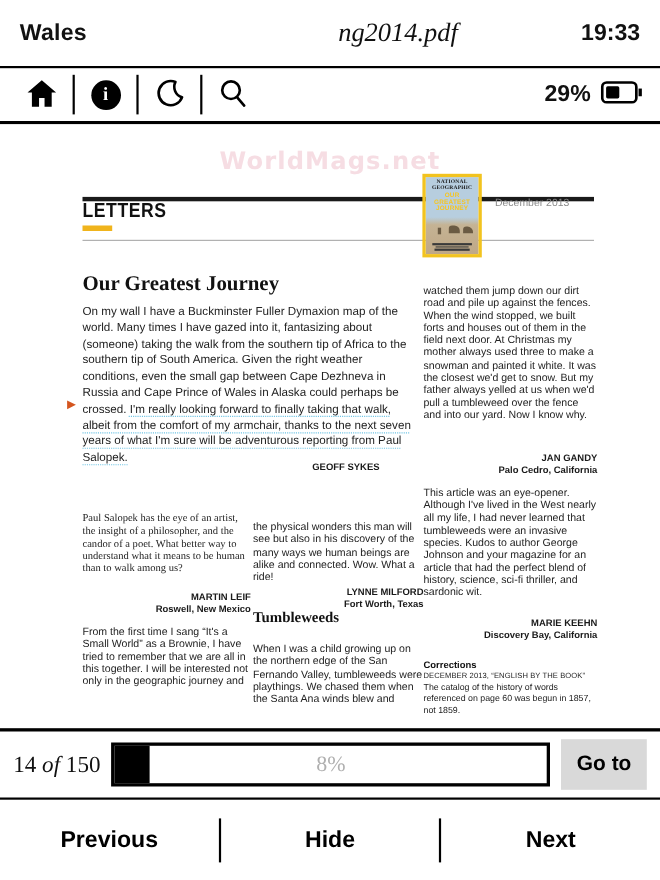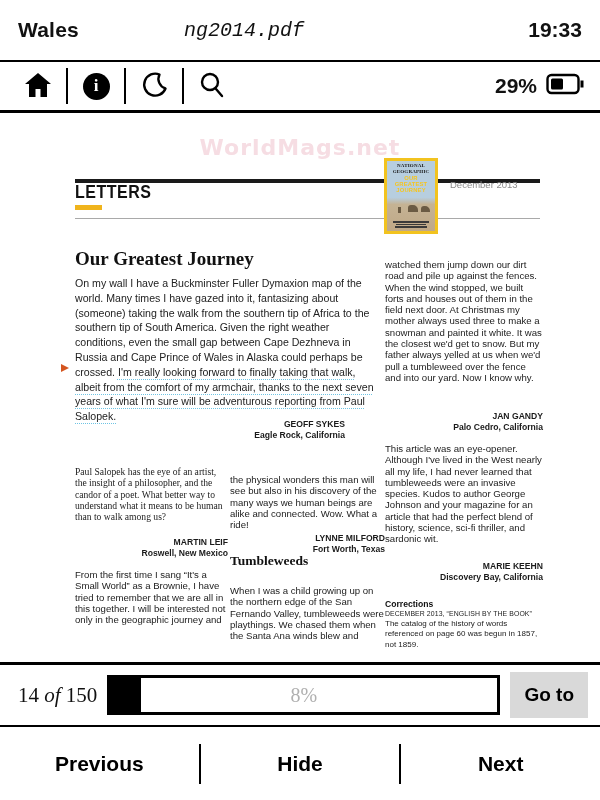--- a/index.html
+++ b/index.html
@@ -3,21 +3,21 @@
 <meta charset="utf-8">
 <style>
   * { margin:0; padding:0; box-sizing:border-box; }
   html,body { width:600px; height:800px; background:#fff; overflow:hidden;
               font-family:"Liberation Sans", sans-serif; color:#111; }
   .screen { width:600px; height:800px; display:flex; flex-direction:column; background:#fff; }
 
   
   .titlebar { height:62px; border-bottom:2px solid #000; display:flex; align-items:center; padding:0 18px; }
   .titlebar .left  { flex:1; font-size:21px; font-weight:bold; letter-spacing:.2px; }
-  .titlebar .mid   { flex:1.4; text-align:left; font-family:Liberation Mono, monospace; font-style:italic; font-size:20px; }
+  .titlebar .mid   { flex:1.4; text-align:right; font-family:Liberation Serif, serif; font-style:italic; font-size:24px; }
   .titlebar .right { flex:1; text-align:right; font-size:21px; font-weight:bold; }
 
   
   .toolbar { height:51px; border-bottom:3px solid #000; display:flex; align-items:center; padding:0 16px; }
   .tb-left { display:flex; align-items:center; height:100%; }
   .tb-btn { display:flex; align-items:center; justify-content:center; width:44px; height:100%; cursor:pointer; background:none; border:none; }
   .tb-sep { width:2px; height:36px; background:#000; margin:0 6px; }
   .info-circle { width:27px; height:27px; border-radius:50%; background:#000; color:#fff;
                  display:flex; align-items:center; justify-content:center;
                  font-weight:bold; font-size:17px; font-family:"Liberation Serif", serif; }
@@ -66,21 +66,21 @@
   .col-mid   { left:230px; width:155px; }
   .col-right { left:385px; width:158px; }
   .subhead { font-family:"Liberation Serif", serif; font-weight:bold; font-size:13.5px; }
 
   .corrections-title { font-weight:bold; font-size:8.6px; }
   .corrections-body  { font-size:8px; line-height:10.2px; color:#222; }
   .corrections-lead  { font-size:6.9px; letter-spacing:.1px; }
 
   
   .pagebar { height:62px; border-bottom:2px solid #000; display:flex; align-items:center; padding:0 12px; gap:10px; }
-  .pagecount { font-family:"Liberation Serif", serif; font-size:21px; white-space:nowrap;margin-left:6px; }
+  .pagecount { font-family:"Liberation Serif", serif; font-size:21px; white-space:nowrap; }
   .pagecount .of { font-style:italic; }
   .progress { flex:1; height:40px; border:3px solid #000; background:#fff; position:relative; display:flex;
               align-items:center; justify-content:center; }
   .progress-fill { position:absolute; left:0; top:0; bottom:0; background:#000; }
   .progress-label { position:relative; color:#b0b0b0; font-size:20px; font-family:"Liberation Serif", serif; }
   .goto-btn { height:46px; padding:0 14px; background:#d9d9d9; border:none; font-weight:bold; font-size:19px;
               font-family:"Liberation Sans", sans-serif; cursor:pointer; }
 
   
   .navbar { height:73px; display:flex; align-items:stretch; }
@@ -168,21 +168,20 @@
       </div>
       <div class="abs issue-date">December 2013</div>
 
       <div class="abs article-title">Our Greatest Journey</div>
 
       <div class="abs lead"><span>On my wall I have a Buckminster Fuller Dymaxion map of the world. Many times I have gazed into it, fantasizing about (someone) taking the walk from the southern tip of Africa to the southern tip of South America. Given the right weather conditions, even the small gap between Cape Dezhneva in Russia and Cape Prince of Wales in Alaska could perhaps be crossed. </span><span class="hl">I'm really looking forward to finally taking that walk, albeit from the comfort of my armchair, thanks to the next seven years of what I'm sure will be adventurous reporting from Paul Salopek.</span></div>
       <div class="abs marker"></div>
 
       <div class="abs sig sig1">
         <div>GEOFF SYKES</div>
-        <div>Eagle Rock, California</div>
       </div>
 
       <div class="abs coltxt col-left" style="top:353px;font-family:Liberation Serif, serif;">Paul Salopek has the eye of an artist, the insight of a philosopher, and the candor of a poet. What better way to understand what it means to be human than to walk among us?</div>
       <div class="abs sig col-left" style="top:424px;">
         <div>MARTIN LEIF</div>
         <div>Roswell, New Mexico</div>
       </div>
       <div class="abs coltxt col-left" style="top:456px;">From the first time I sang “It's a Small World” as a Brownie, I have tried to remember that we are all in this together. I will be interested not only in the geographic journey and</div>
 
       <div class="abs coltxt col-mid" style="top:353px;margin-top:8px;">the physical wonders this man will see but also in his discovery of the many ways we human beings are alike and connected. Wow. What a ride!</div>

